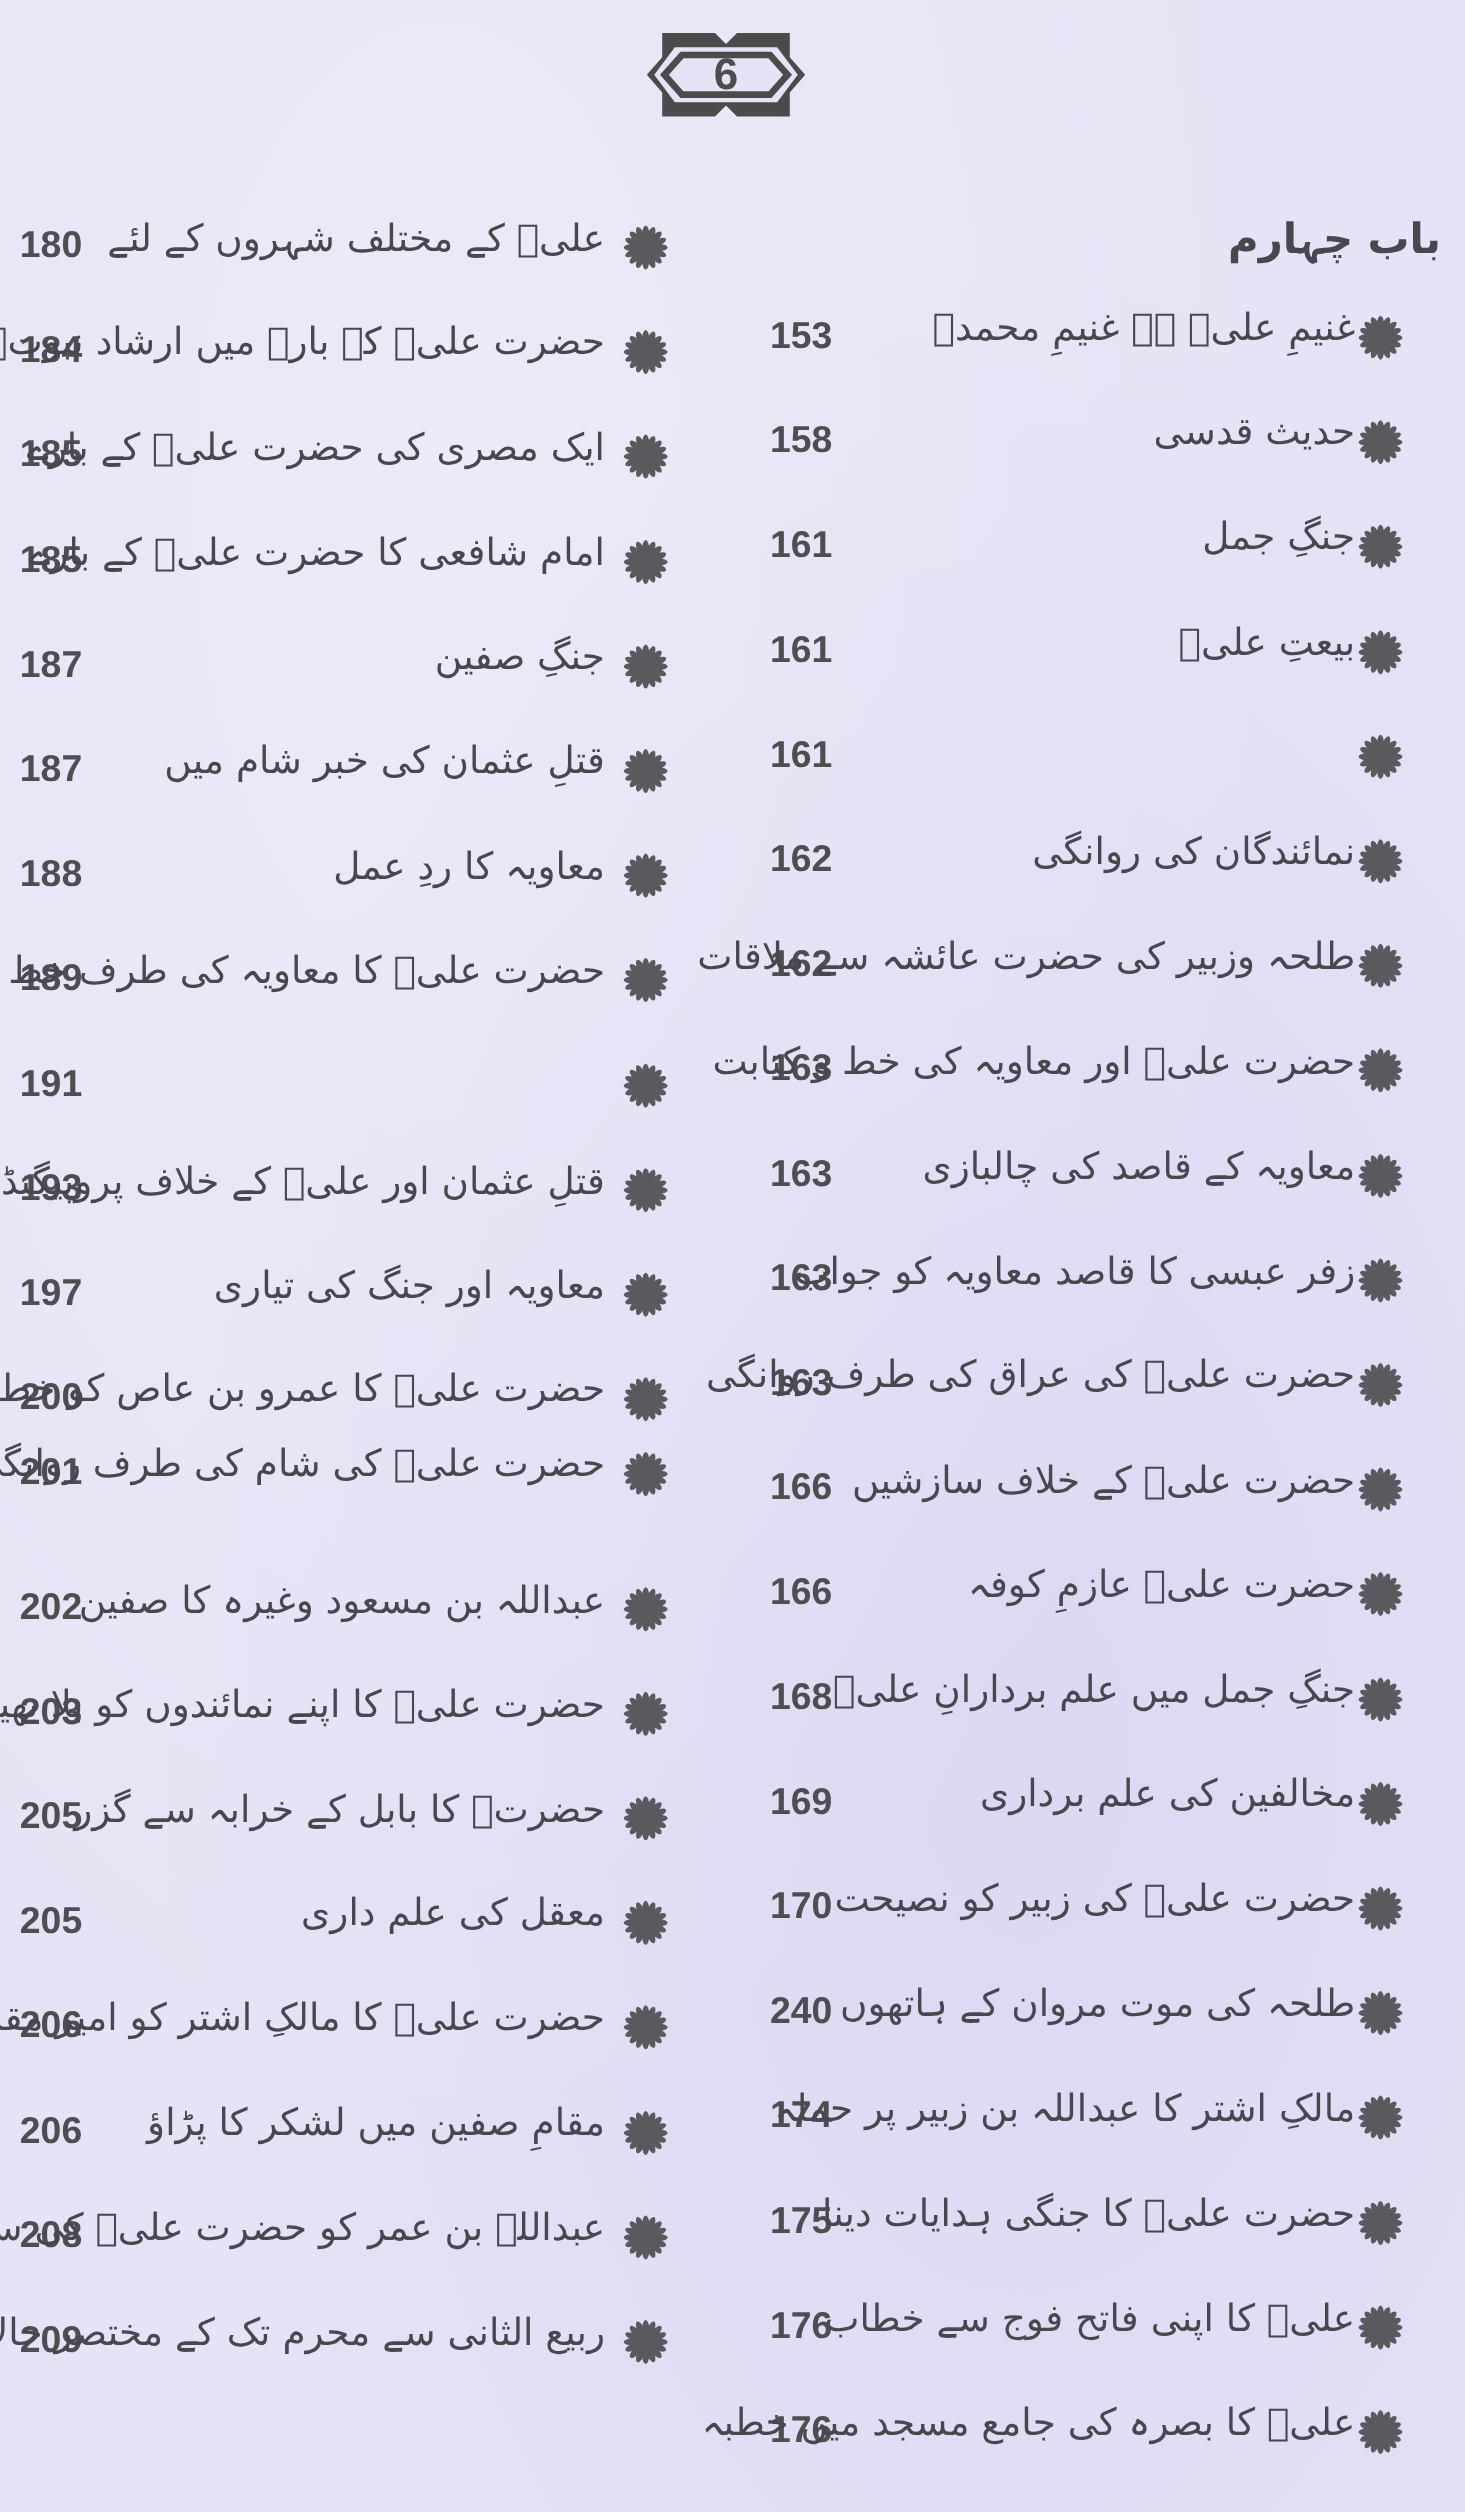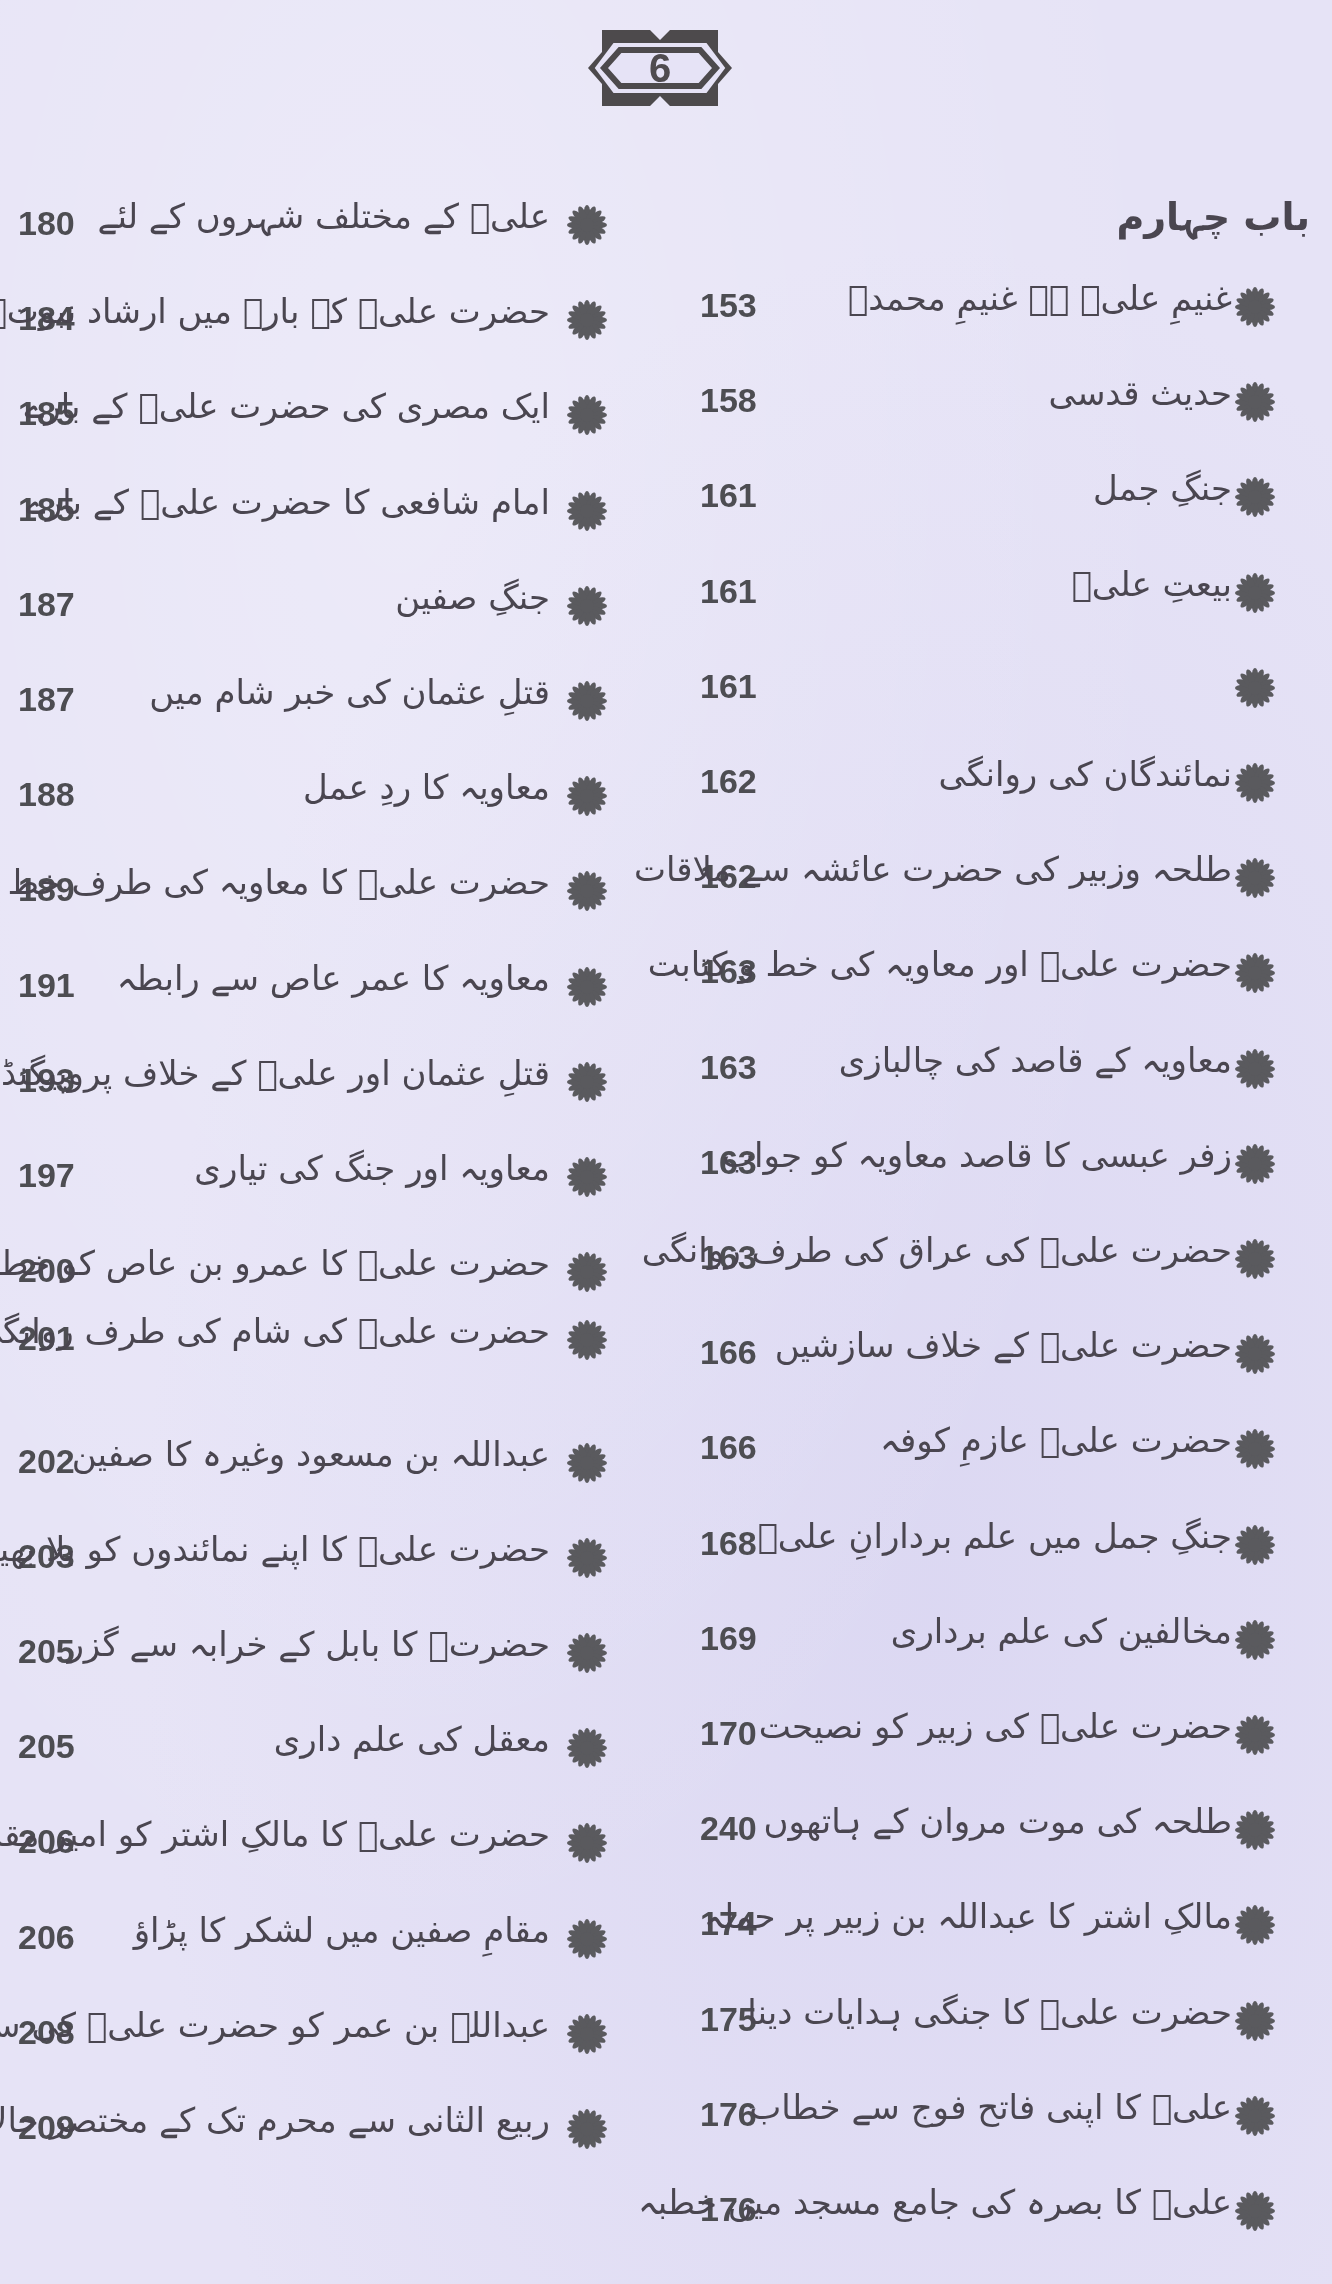--- a/index.html
+++ b/index.html
@@ -722,21 +722,20 @@
         <ellipse cx="0" cy="-12" rx="3.2" ry="8" fill="#5a5a5e" transform="rotate(247.5)"></ellipse>
         <ellipse cx="0" cy="-12" rx="3.2" ry="8" fill="#5a5a5e" transform="rotate(270)"></ellipse>
         <ellipse cx="0" cy="-12" rx="3.2" ry="8" fill="#5a5a5e" transform="rotate(292.5)"></ellipse>
         <ellipse cx="0" cy="-12" rx="3.2" ry="8" fill="#5a5a5e" transform="rotate(315)"></ellipse>
         <ellipse cx="0" cy="-12" rx="3.2" ry="8" fill="#5a5a5e" transform="rotate(337.5)"></ellipse>
         <circle r="7" fill="#5a5a5e"></circle>
       </svg>
   </div>
     <div class="row" style="top: 951.6px;">
     <span class="page">191</span>
-    <span class="title">معاویہ کا عمر عاص سے رابطہ</span>
     <svg class="bullet" viewBox="-21 -21 42 42">
         <ellipse cx="0" cy="-12" rx="3.2" ry="8" fill="#5a5a5e" transform="rotate(0)"></ellipse>
         <ellipse cx="0" cy="-12" rx="3.2" ry="8" fill="#5a5a5e" transform="rotate(22.5)"></ellipse>
         <ellipse cx="0" cy="-12" rx="3.2" ry="8" fill="#5a5a5e" transform="rotate(45)"></ellipse>
         <ellipse cx="0" cy="-12" rx="3.2" ry="8" fill="#5a5a5e" transform="rotate(67.5)"></ellipse>
         <ellipse cx="0" cy="-12" rx="3.2" ry="8" fill="#5a5a5e" transform="rotate(90)"></ellipse>
         <ellipse cx="0" cy="-12" rx="3.2" ry="8" fill="#5a5a5e" transform="rotate(112.5)"></ellipse>
         <ellipse cx="0" cy="-12" rx="3.2" ry="8" fill="#5a5a5e" transform="rotate(135)"></ellipse>
         <ellipse cx="0" cy="-12" rx="3.2" ry="8" fill="#5a5a5e" transform="rotate(157.5)"></ellipse>
         <ellipse cx="0" cy="-12" rx="3.2" ry="8" fill="#5a5a5e" transform="rotate(180)"></ellipse>

